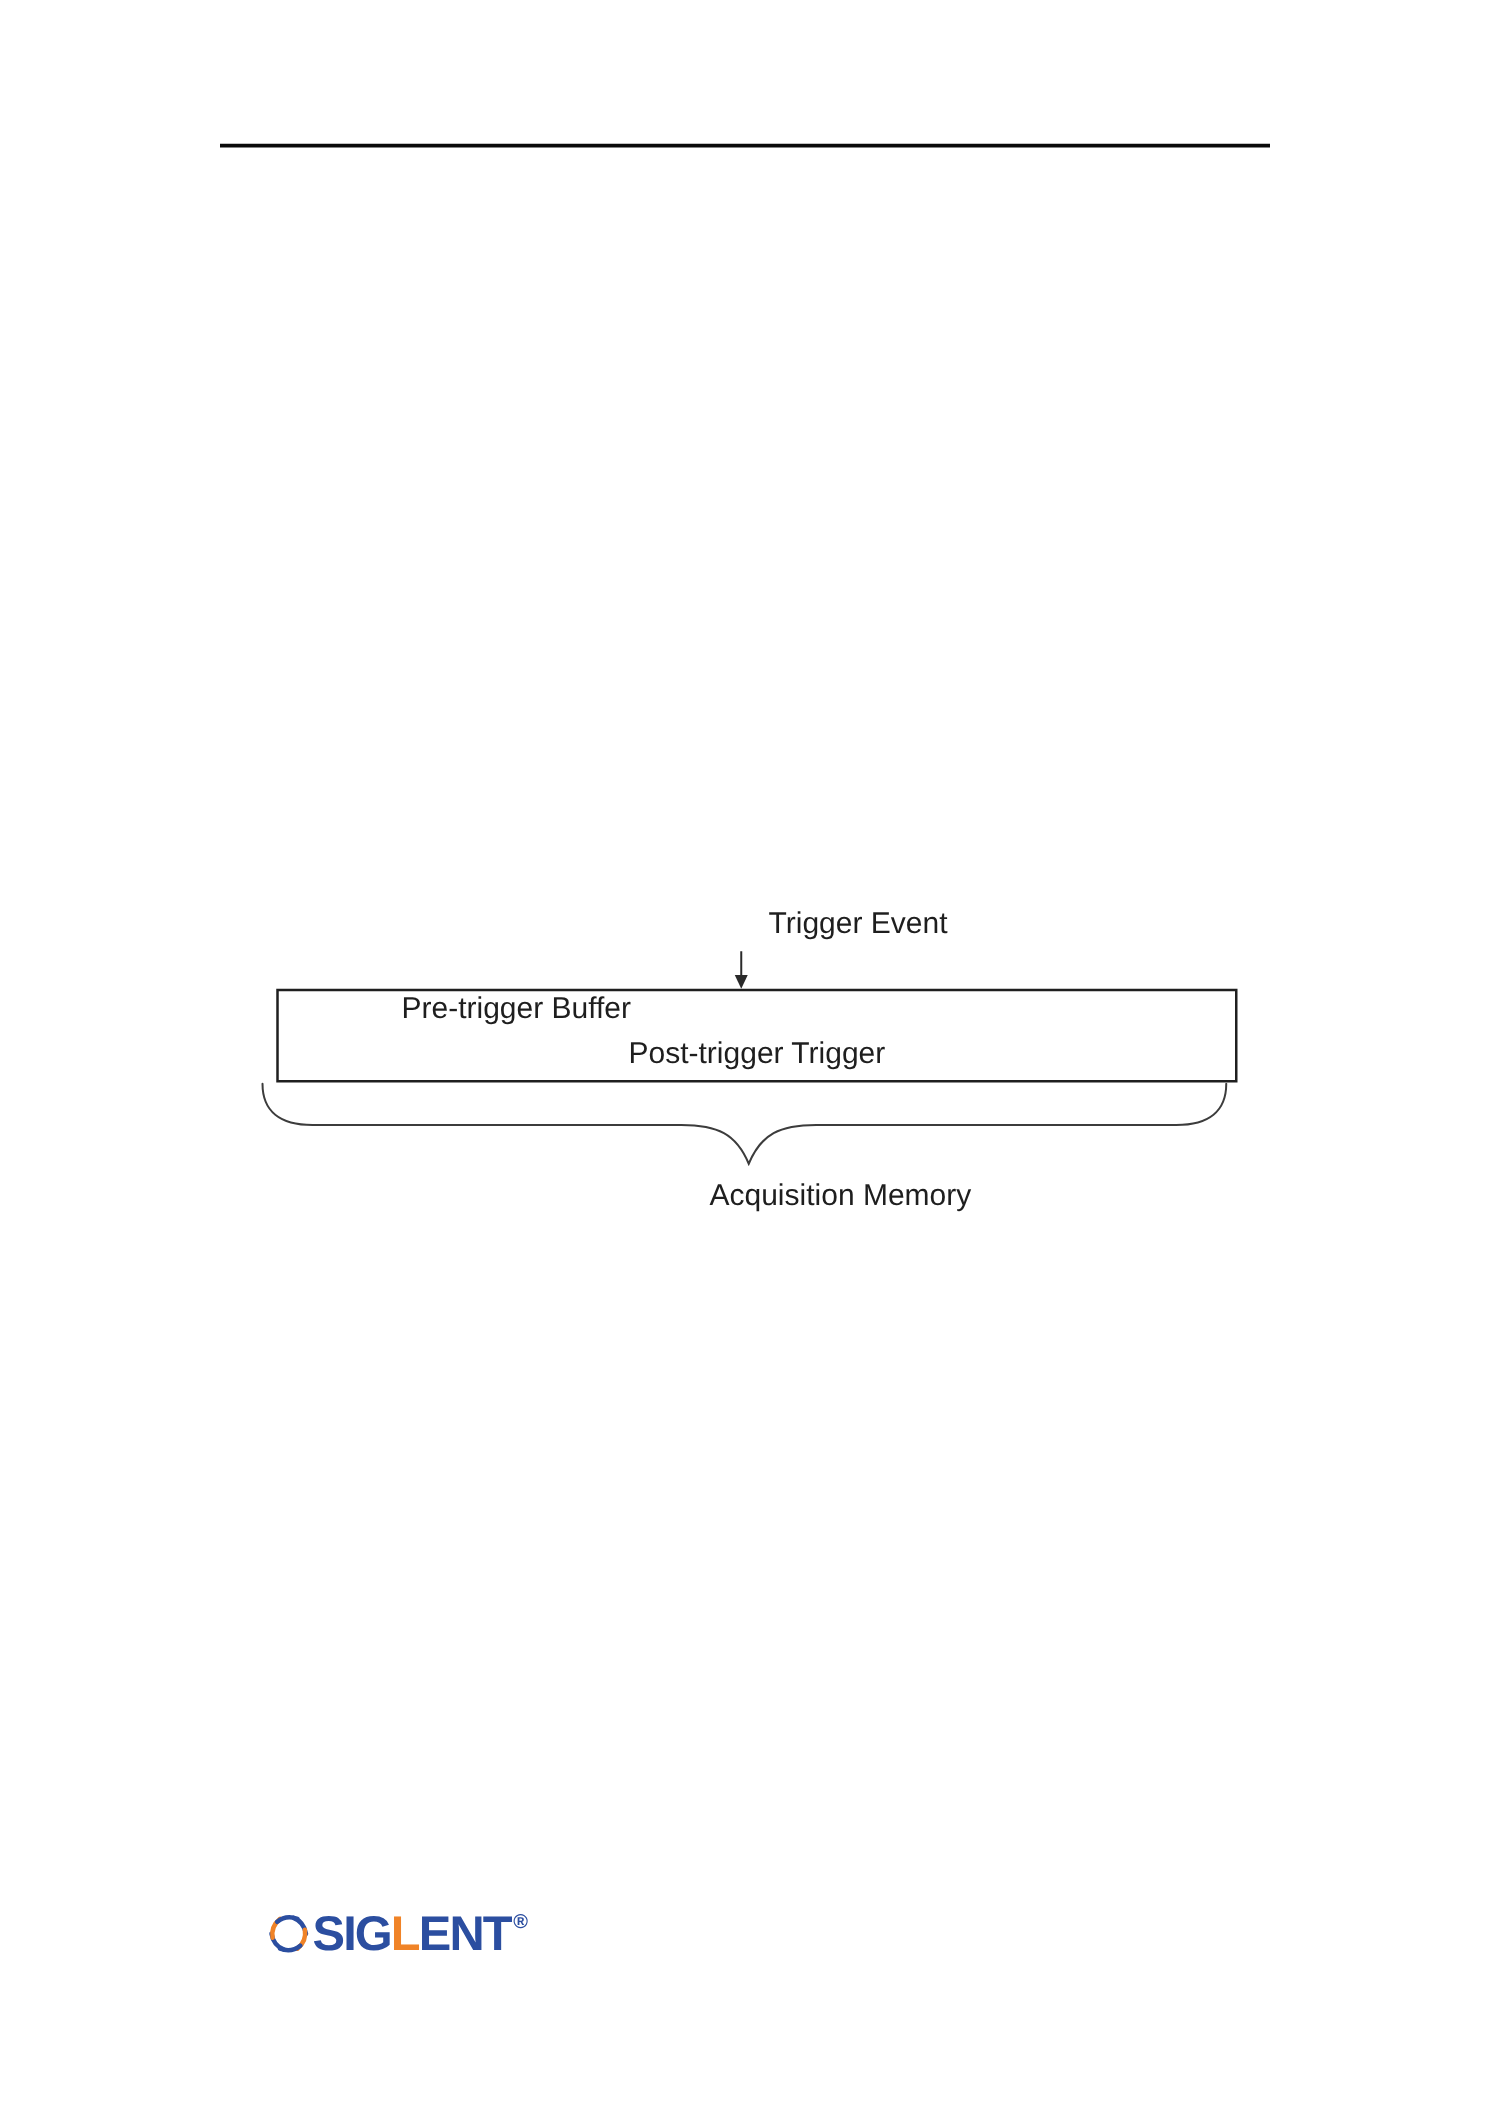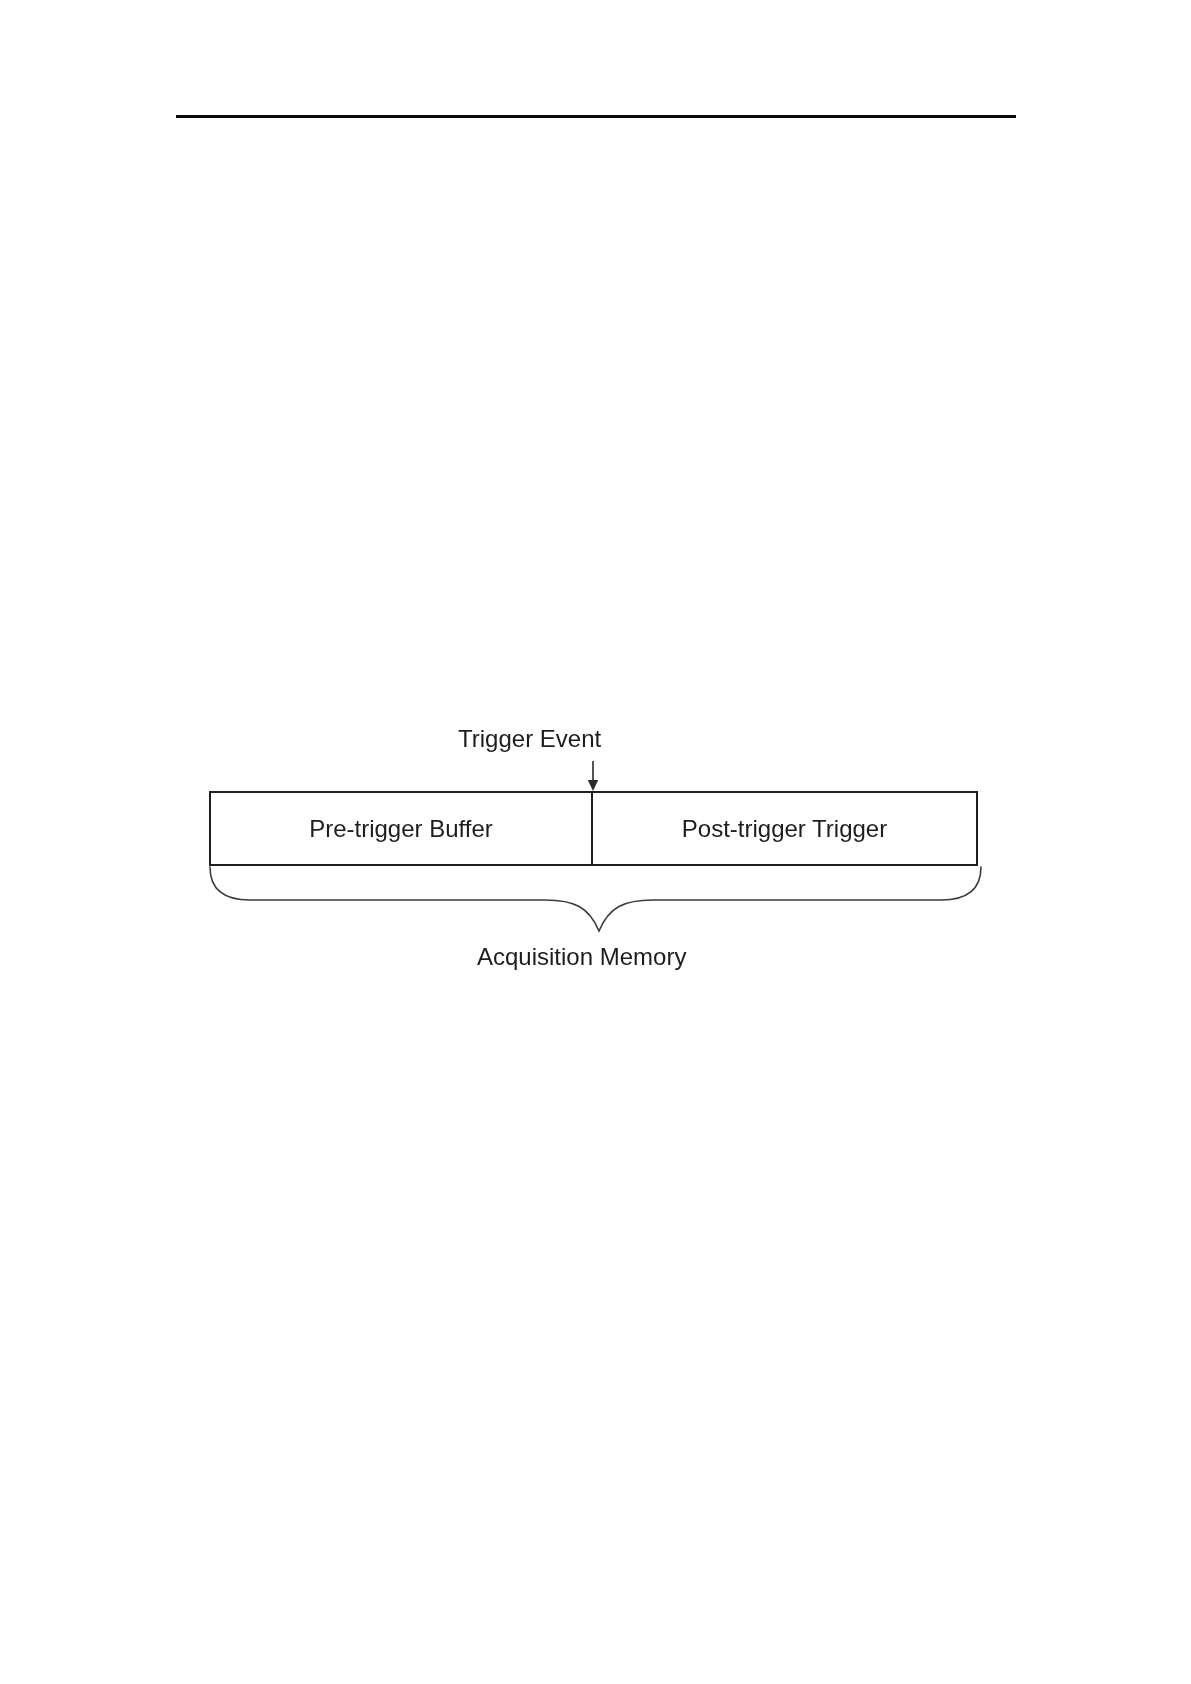--- a/index.html
+++ b/index.html
@@ -20,21 +20,21 @@
     left: 176px;
     top: 115px;
     width: 840px;
     height: 3px;
     background: #0a0a0a;
   }
   .fig-label {
     position: absolute;
     color: #1e1e1e;
     font-size: 24px;
-    text-align: left;
+    text-align: right;
     white-space: nowrap;
   }
   .trigger-label {
     left: 458px;
     top: 725px;
     width: 300px;
   }
   .acq-label {
     left: 477px;
     top: 943px;
@@ -56,29 +56,30 @@
     fill: #2a2a2a;
   }
   .strokes .brace {
     fill: none;
     stroke: #3c3c3c;
     stroke-width: 1.6;
     stroke-linecap: round;
   }
   .buffer-box {
     position: absolute;
-    left: 209px;
+    left: 221px;
     top: 791px;
     width: 769px;
     height: 75px;
     box-sizing: border-box;
     border: 2px solid #1f1f1f;
     background: #ffffff;
     display: flex;
     align-items: stretch;
+    flex-direction: column;
   }
   .buffer-cell {
     display: flex;
     align-items: center;
     justify-content: center;
     color: #1e1e1e;
     font-size: 24px;
     white-space: nowrap;
   }
   .cell-pre { width: 380px; }
@@ -152,14 +153,37 @@
       <div class="cell-divider"></div>
       <div class="buffer-cell cell-post">
         <span>Post-trigger Trigger</span>
       </div>
     </div>
 
     <div class="fig-label acq-label">Acquisition Memory</div>
 
   </figure>
 
+  <div class="logo">
+    <svg class="logo-mark" viewBox="-16 -16 32 32">
+      <g transform="rotate(0)">
+          <path class="blade-blue" d="M 13 0 Q 11.5 -9 3.5 -12"></path>
+        </g>
+      <g transform="rotate(60)">
+          <path class="blade-orange" d="M 13 0 Q 11.5 -9 3.5 -12"></path>
+        </g>
+      <g transform="rotate(120)">
+          <path class="blade-blue" d="M 13 0 Q 11.5 -9 3.5 -12"></path>
+        </g>
+      <g transform="rotate(180)">
+          <path class="blade-blue" d="M 13 0 Q 11.5 -9 3.5 -12"></path>
+        </g>
+      <g transform="rotate(240)">
+          <path class="blade-orange" d="M 13 0 Q 11.5 -9 3.5 -12"></path>
+        </g>
+      <g transform="rotate(300)">
+          <path class="blade-blue" d="M 13 0 Q 11.5 -9 3.5 -12"></path>
+        </g>
+    </svg>
+    <div class="logo-text"><span class="logo-blue">SIG</span><span class="logo-orange">L</span><span class="logo-blue">ENT</span><span class="logo-reg">®</span></div>
+  </div>
 
 </div>
 
 </body></html>

